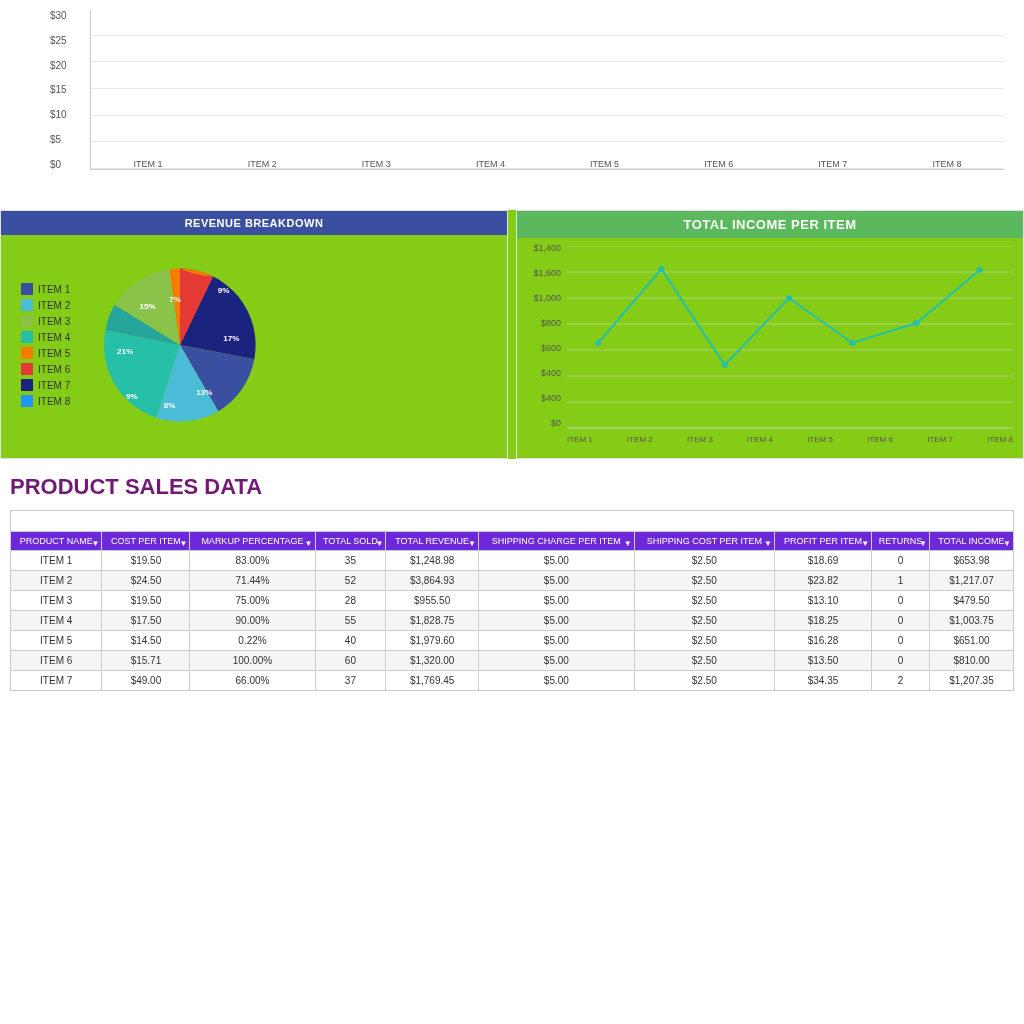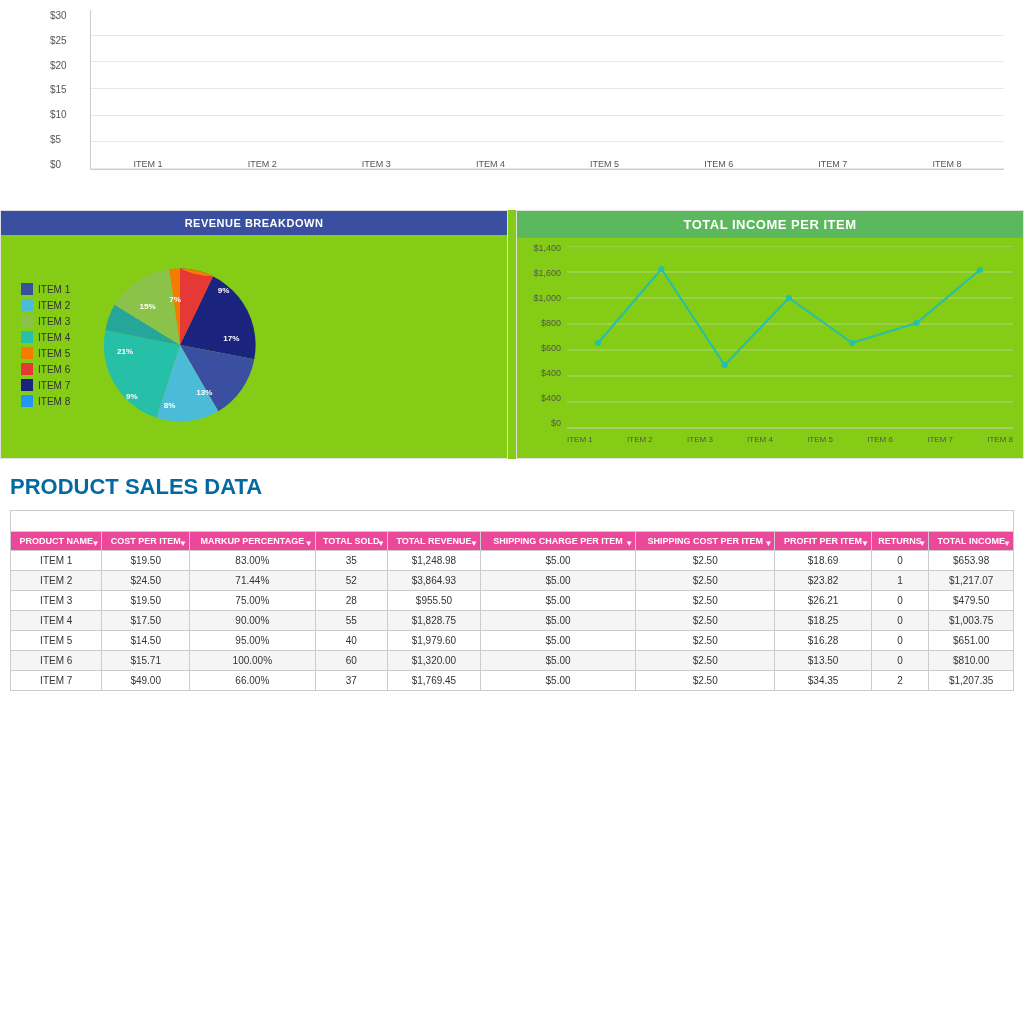--- a/index.html
+++ b/index.html
@@ -93,21 +93,21 @@
     .income-section {
       width: 50%;
       border: 1px solid #e0e0e0;
     }
 
     
     .product-sales-section {
       padding: 15px 10px 10px 10px;
     }
     .product-sales-title {
-      color: #0369a1;
+      color: #701a75;
       font-size: 22px;
       font-weight: bold;
       margin-bottom: 10px;
     }
 
     
     .product-table {
       width: 100%;
       border-collapse: collapse;
       font-size: 10px;
@@ -119,23 +119,23 @@
     }
     .table-main-header {
       background: #3b4fa0;
       color: #fff;
       font-weight: bold;
       font-size: 11px;
       text-align: center;
       padding: 6px;
     }
     .col-header {
-      background: #ec4899;
+      background: #6d28d9;
       color: #fff;
-      font-weight: bold;
+      font-weight: normal;
       font-size: 9px;
       text-transform: uppercase;
       vertical-align: middle;
       position: relative;
     }
     .col-header .filter-arrow {
       font-size: 8px;
       position: absolute;
       bottom: 2px;
       right: 2px;
@@ -368,40 +368,40 @@
           <td>$1,217.07</td>
         </tr>
         <tr>
           <td>ITEM 3</td>
           <td>$19.50</td>
           <td>75.00%</td>
           <td>28</td>
           <td>$955.50</td>
           <td>$5.00</td>
           <td>$2.50</td>
-          <td>$26.21</td>
+          <td>$13.10</td>
           <td>0</td>
           <td>$479.50</td>
         </tr>
         <tr>
           <td>ITEM 4</td>
           <td>$17.50</td>
           <td>90.00%</td>
           <td>55</td>
           <td>$1,828.75</td>
           <td>$5.00</td>
           <td>$2.50</td>
           <td>$18.25</td>
           <td>0</td>
           <td>$1,003.75</td>
         </tr>
         <tr>
           <td>ITEM 5</td>
           <td>$14.50</td>
-          <td>95.00%</td>
+          <td>0.22%</td>
           <td>40</td>
           <td>$1,979.60</td>
           <td>$5.00</td>
           <td>$2.50</td>
           <td>$16.28</td>
           <td>0</td>
           <td>$651.00</td>
         </tr>
         <tr>
           <td>ITEM 6</td>

